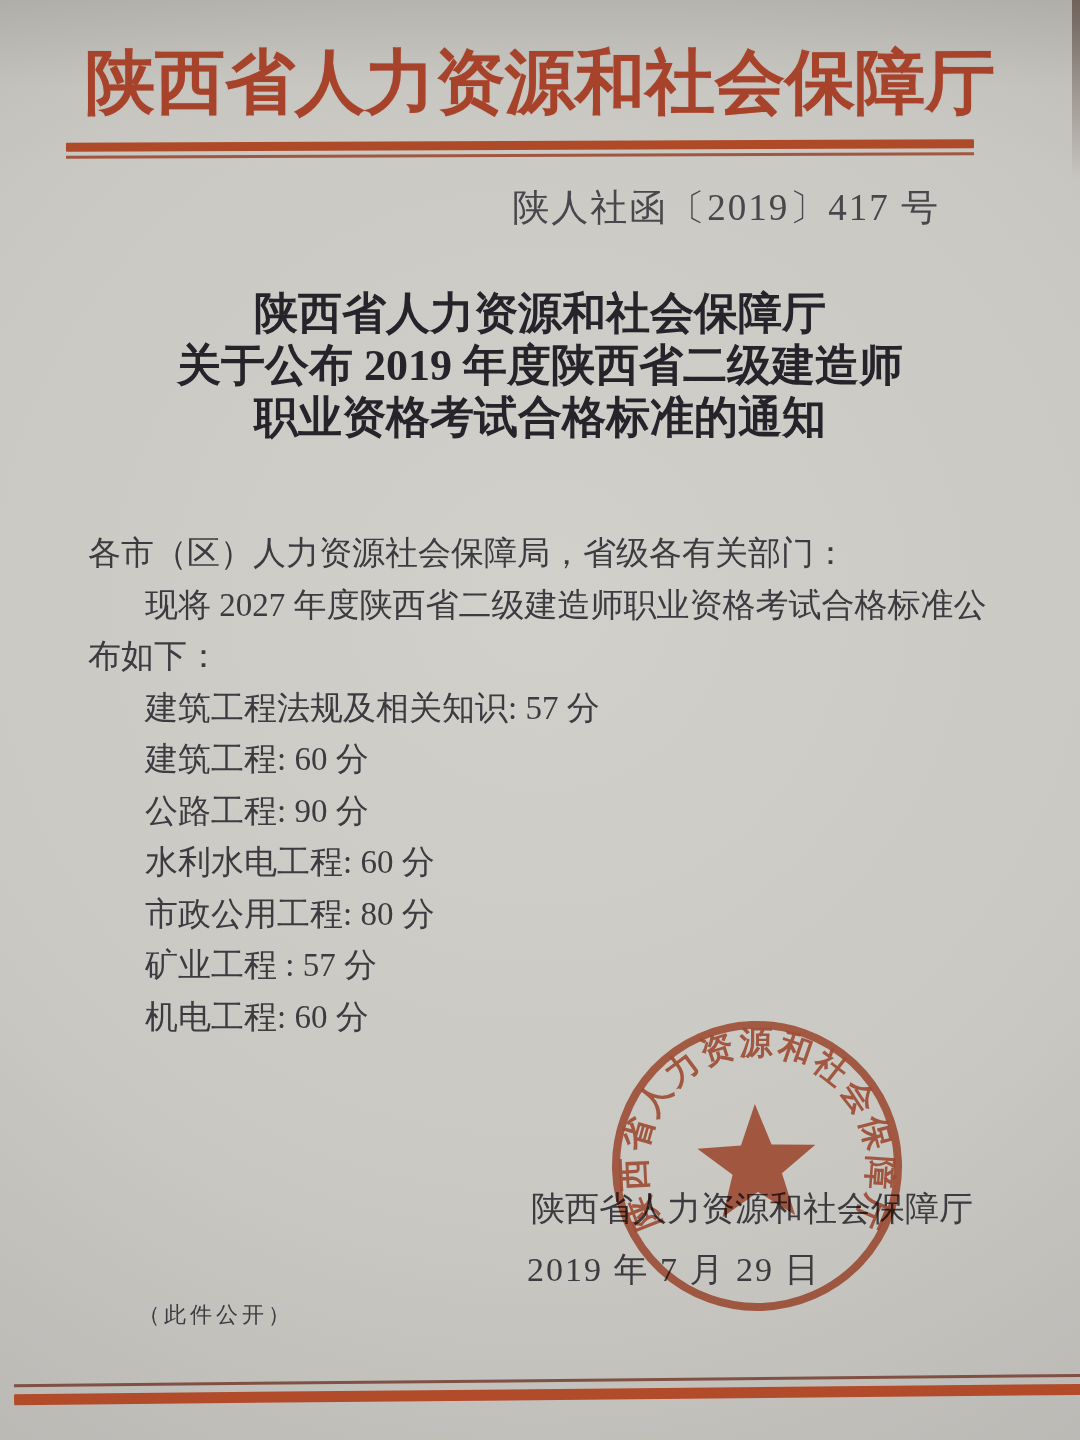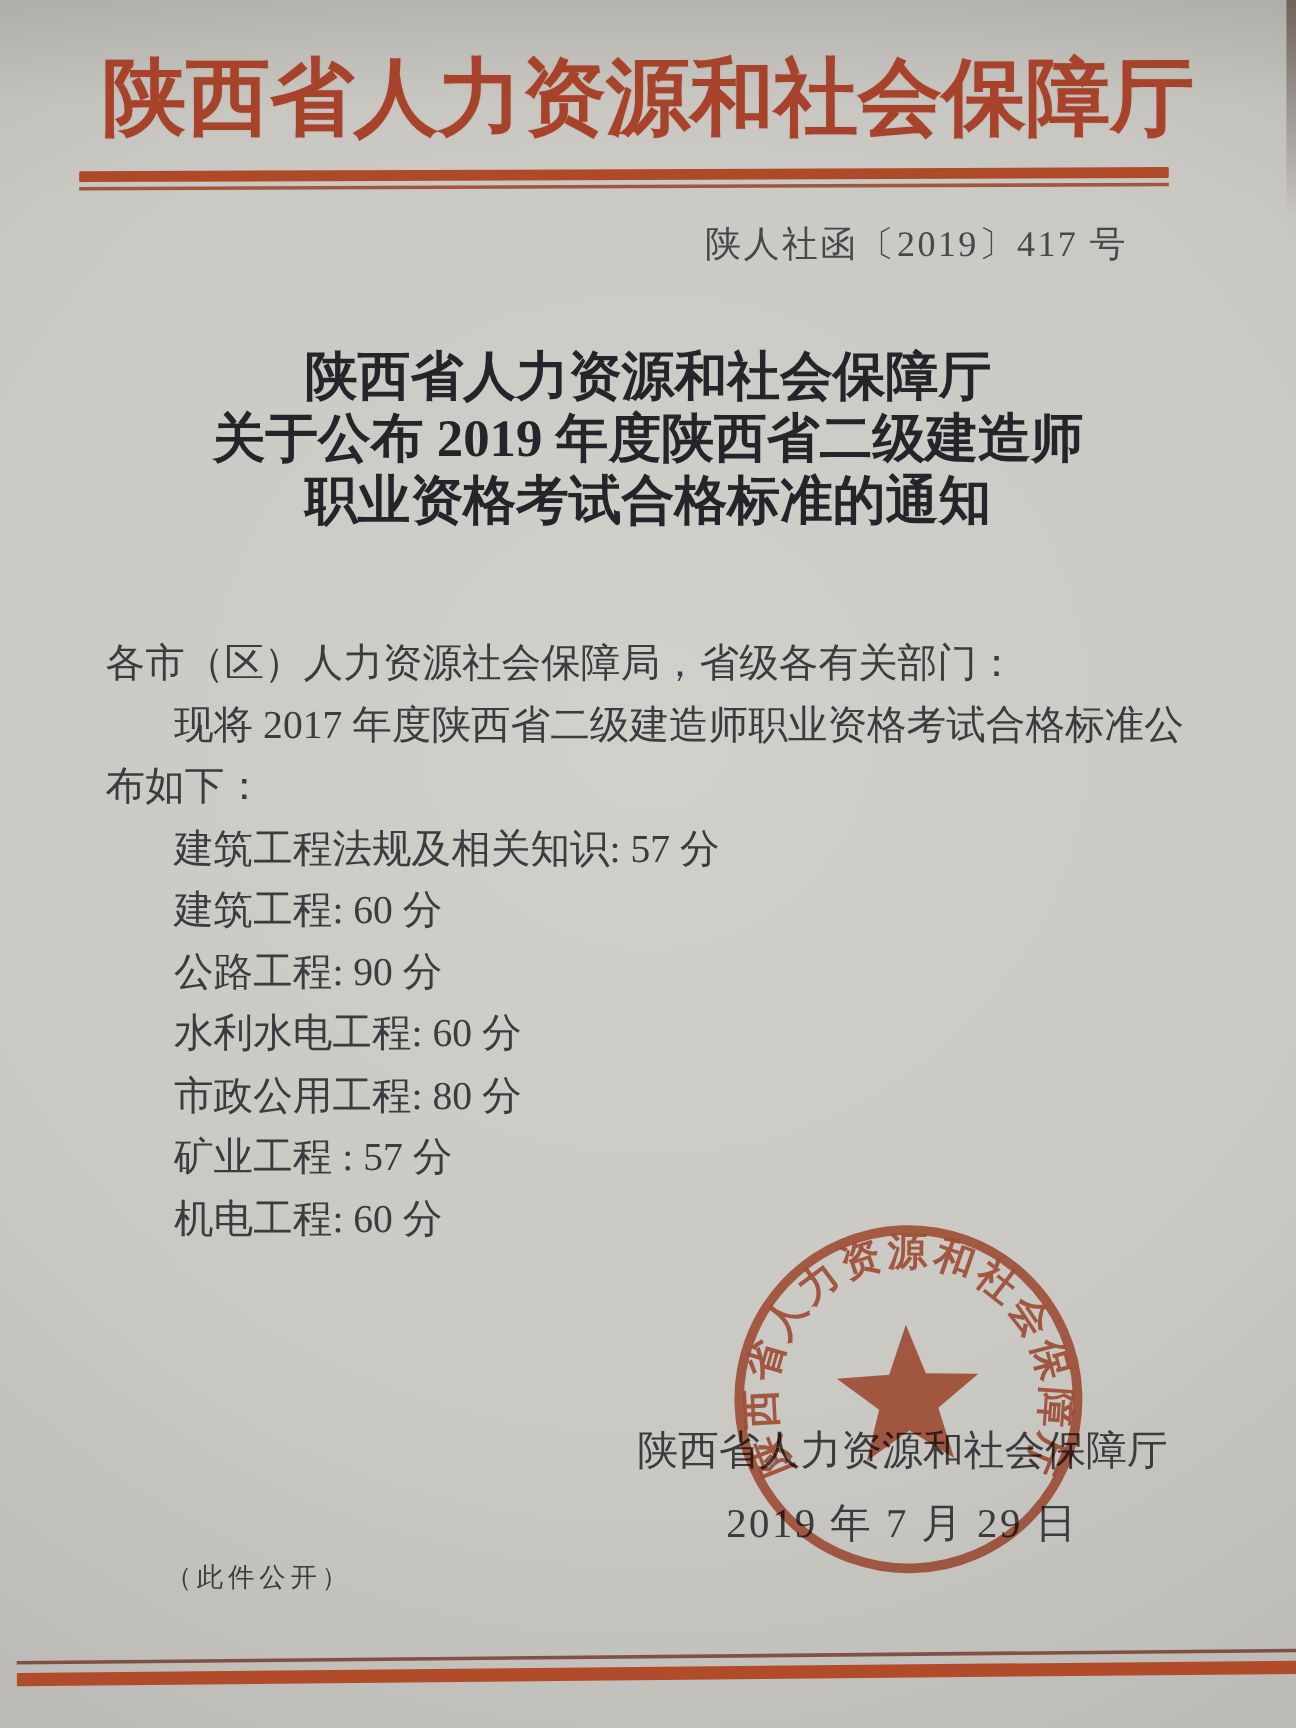--- a/index.html
+++ b/index.html
@@ -27,42 +27,42 @@
     text-shadow:0 0 1px rgba(167,67,42,.4);
     white-space:nowrap;
   }
   
   .rule-head{position:absolute;top:141px;left:66px;width:908px;transform:rotate(-0.22deg);}
   .rule-head .thick{height:9px;background:#ae4a28;border-radius:1px;}
   .rule-head .thin{height:3px;background:#99422a;margin-top:4px;opacity:.85;}
   
   .doc-number{
     position:absolute;top:183px;left:0;width:940px;text-align:right;
-    font-size:30px;color:#47474c;letter-spacing:2px;white-space:nowrap;
+    font-size:37px;color:#47474c;letter-spacing:2px;white-space:nowrap;
   }
   
   .title{
     position:absolute;top:288px;left:0;width:1080px;text-align:center;
     font-weight:700;color:#26242a;font-size:44px;line-height:52px;
   }
   .title div{white-space:nowrap;}
   
   .body-text{
     position:absolute;top:503px;left:88px;width:912px;
     font-size:33px;line-height:51.5px;color:#3b3b40;margin-top:25px;
   }
   .body-text div{white-space:nowrap;}
   .indent{padding-left:57px;}
   
   .issuer{
     position:absolute;top:1186px;left:527px;width:450px;text-align:center;
     font-size:34px;color:#3b3b40;white-space:nowrap;z-index:2;
   }
   .issue-date{
-    position:absolute;top:1247px;left:527px;width:450px;text-align:center;
+    position:absolute;top:1247px;left:527px;width:450px;text-align:left;
     font-size:34px;color:#3b3b40;letter-spacing:2px;white-space:nowrap;z-index:2;
   }
   .footer-note{
     position:absolute;top:1300px;left:138px;
     font-size:22px;color:#3b3b40;letter-spacing:4px;white-space:nowrap;
   }
   
   .seal{
     position:absolute;left:607px;top:1016px;width:300px;height:300px;
     z-index:3;mix-blend-mode:multiply;opacity:.88;
@@ -90,21 +90,21 @@
   <div class="doc-number">陕人社函〔2019〕417 号</div>
 
   <div class="title">
     <div>陕西省人力资源和社会保障厅</div>
     <div>关于公布 2019 年度陕西省二级建造师</div>
     <div>职业资格考试合格标准的通知</div>
   </div>
 
   <div class="body-text">
     <div>各市（区）人力资源社会保障局，省级各有关部门：</div>
-    <div class="indent">现将 2017 年度陕西省二级建造师职业资格考试合格标准公</div>
+    <div class="indent">现将 2027 年度陕西省二级建造师职业资格考试合格标准公</div>
     <div>布如下：</div>
     <div class="indent">建筑工程法规及相关知识: 57 分</div>
     <div class="indent">建筑工程: 60 分</div>
     <div class="indent">公路工程: 90 分</div>
     <div class="indent">水利水电工程: 60 分</div>
     <div class="indent">市政公用工程: 80 分</div>
     <div class="indent">矿业工程 : 57 分</div>
     <div class="indent">机电工程: 60 分</div>
   </div>
 

